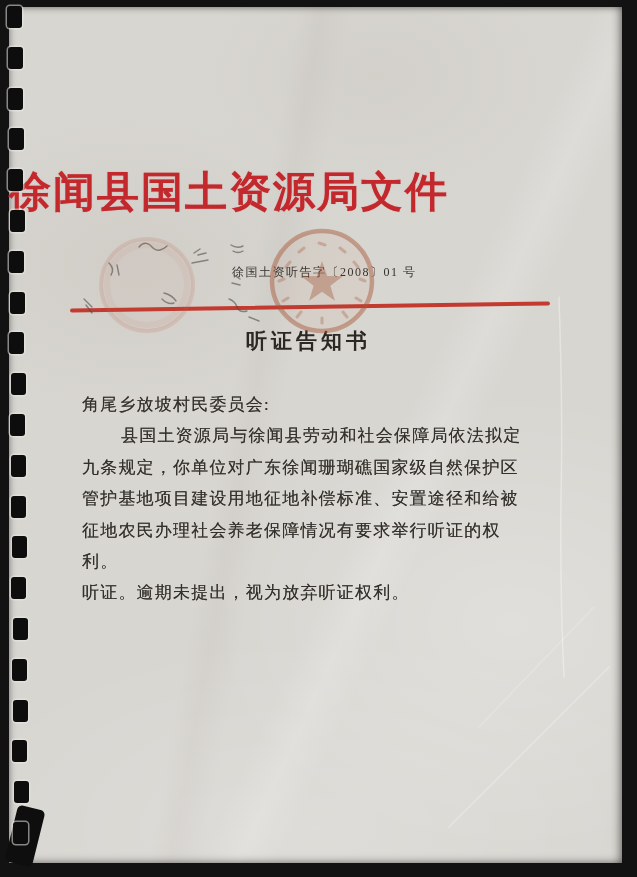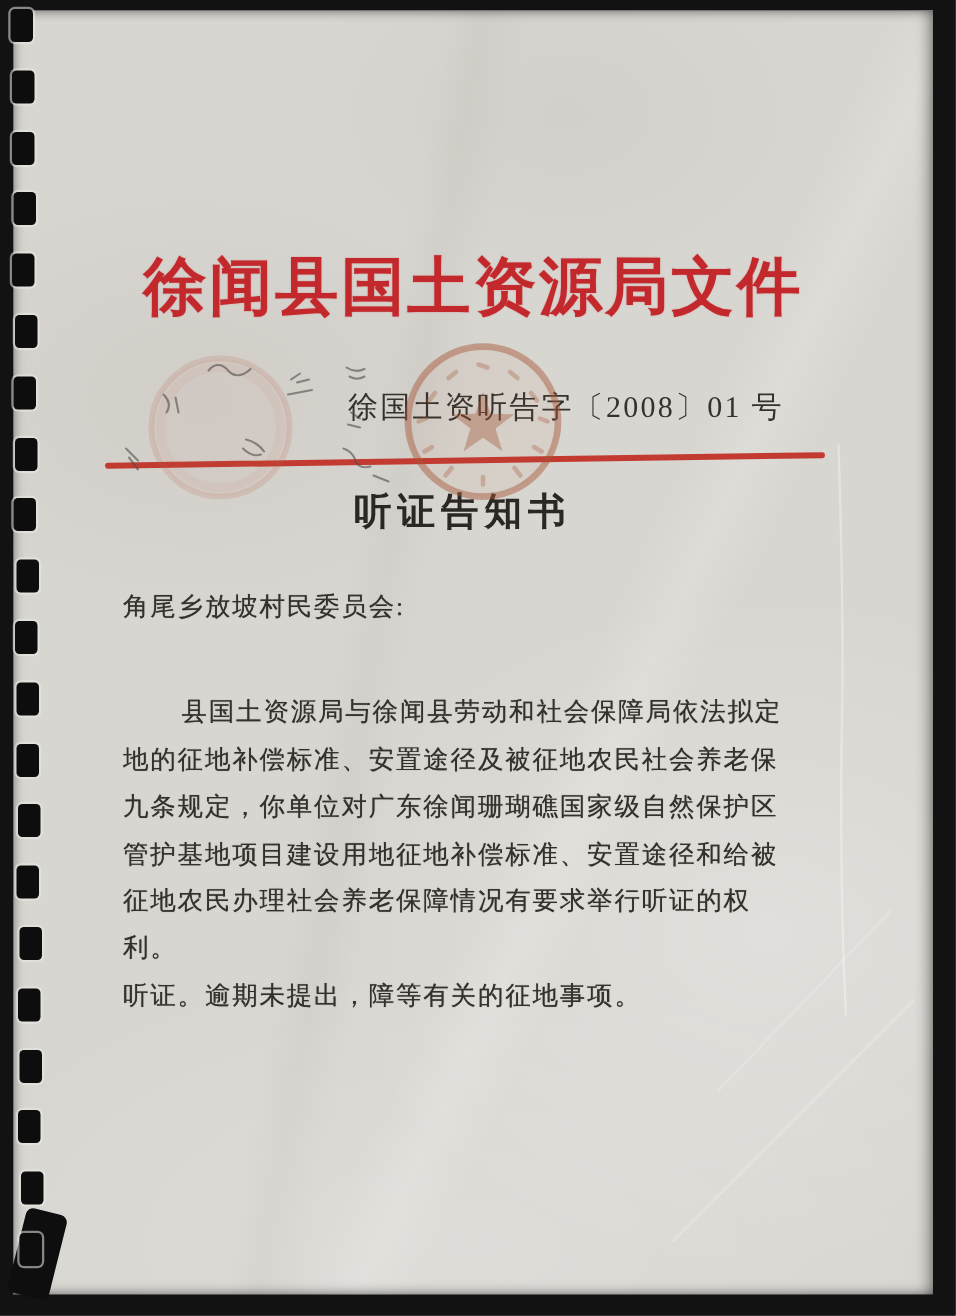--- a/index.html
+++ b/index.html
@@ -25,73 +25,72 @@
       inset 0 5px 7px -4px rgba(0,0,0,0.32);
   }
   
   .binding-holes{position:absolute;left:7px;top:6px;width:30px;height:850px;}
   .hole{position:absolute;width:15px;height:22px;background:#0d0d0d;border-radius:3px;
         box-shadow:0 0 0 1.5px rgba(235,233,228,0.55);}
   .corner-tear{position:absolute;left:2px;top:800px;width:28px;height:58px;background:#0e0e0e;
         transform:rotate(14deg);border-radius:5px;}
   
   .org-title{
-    position:absolute;left:0;top:160px;width:100%;text-align:center;
+    position:absolute;left:0;top:160px;width:100%;
     font-weight:700;font-size:42px;line-height:50px;letter-spacing:2px;
     color:var(--title-red,#c3282c);
     text-shadow:0 0 1px rgba(195,40,44,0.45);
   }
   .doc-number{
     position:absolute;left:223px;top:252px;
-    font-size:20px;line-height:26px;letter-spacing:1.5px;color:#35322d;
+    font-size:12px;line-height:26px;letter-spacing:1.5px;color:#35322d;
   }
   .red-rule{
     position:absolute;left:61px;top:298px;width:480px;height:4px;
     background:var(--rule-red,#c23a30);border-radius:2px;transform:rotate(-0.85deg);
   }
   .doc-title{
     position:absolute;left:0;top:320px;width:100%;text-align:center;
     font-family:"Liberation Sans","DejaVu Sans",sans-serif;
-    font-weight:700;font-size:25px;line-height:28px;letter-spacing:4px;color:#2b2824;
+    font-weight:700;font-size:21px;line-height:28px;letter-spacing:4px;color:#2b2824;
     transform:translateX(-7px);
   }
   
   .body-text{
     position:absolute;left:73px;top:382px;width:488px;
     font-size:17px;letter-spacing:1.2px;color:#34302b;
     text-shadow:0 0 0.5px rgba(52,48,43,0.7);
   }
   .body-line{height:31.4px;line-height:31.4px;white-space:nowrap;}
-  .body-line.indent{padding-left:39px;margin-top:39px;}
+  .body-line.indent{padding-left:39px;}
   
   .overlay{position:absolute;left:0;top:0;pointer-events:none;}
 </style>
 </head>
 <body>
 
 <div class="page">
   <div class="paper">
 
     <div class="org-title">徐闻县国土资源局文件</div>
 
     <div class="doc-number">徐国土资听告字〔2008〕01 号</div>
 
     <div class="red-rule"></div>
 
     <div class="doc-title">听证告知书</div>
 
     <div class="body-text">
       <div class="body-line">角尾乡放坡村民委员会:</div>
       <div class="body-line indent">县国土资源局与徐闻县劳动和社会保障局依法拟定</div>
-      <div class="body-line">地的征地补偿标准、安置途径及被征地农民社会养老保</div>
       <div class="body-line">九条规定，你单位对广东徐闻珊瑚礁国家级自然保护区</div>
       <div class="body-line">管护基地项目建设用地征地补偿标准、安置途径和给被</div>
       <div class="body-line">征地农民办理社会养老保障情况有要求举行听证的权</div>
       <div class="body-line">利。</div>
-      <div class="body-line">听证。逾期未提出，障等有关的征地事项。</div>
+      <div class="body-line">听证。逾期未提出，视为放弃听证权利。</div>
     </div>
 
     <svg class="overlay" width="613" height="856" viewBox="0 0 613 856">
 
       <g opacity="0.9">
         <circle cx="138" cy="278" r="46" fill="rgba(176,96,74,0.05)" stroke="rgba(186,104,82,0.20)" stroke-width="4"></circle>
         <circle cx="138" cy="278" r="40" fill="none" stroke="rgba(186,104,82,0.08)" stroke-width="6"></circle>
       </g>
 
       <g opacity="0.85" style="filter:blur(0.4px)">

